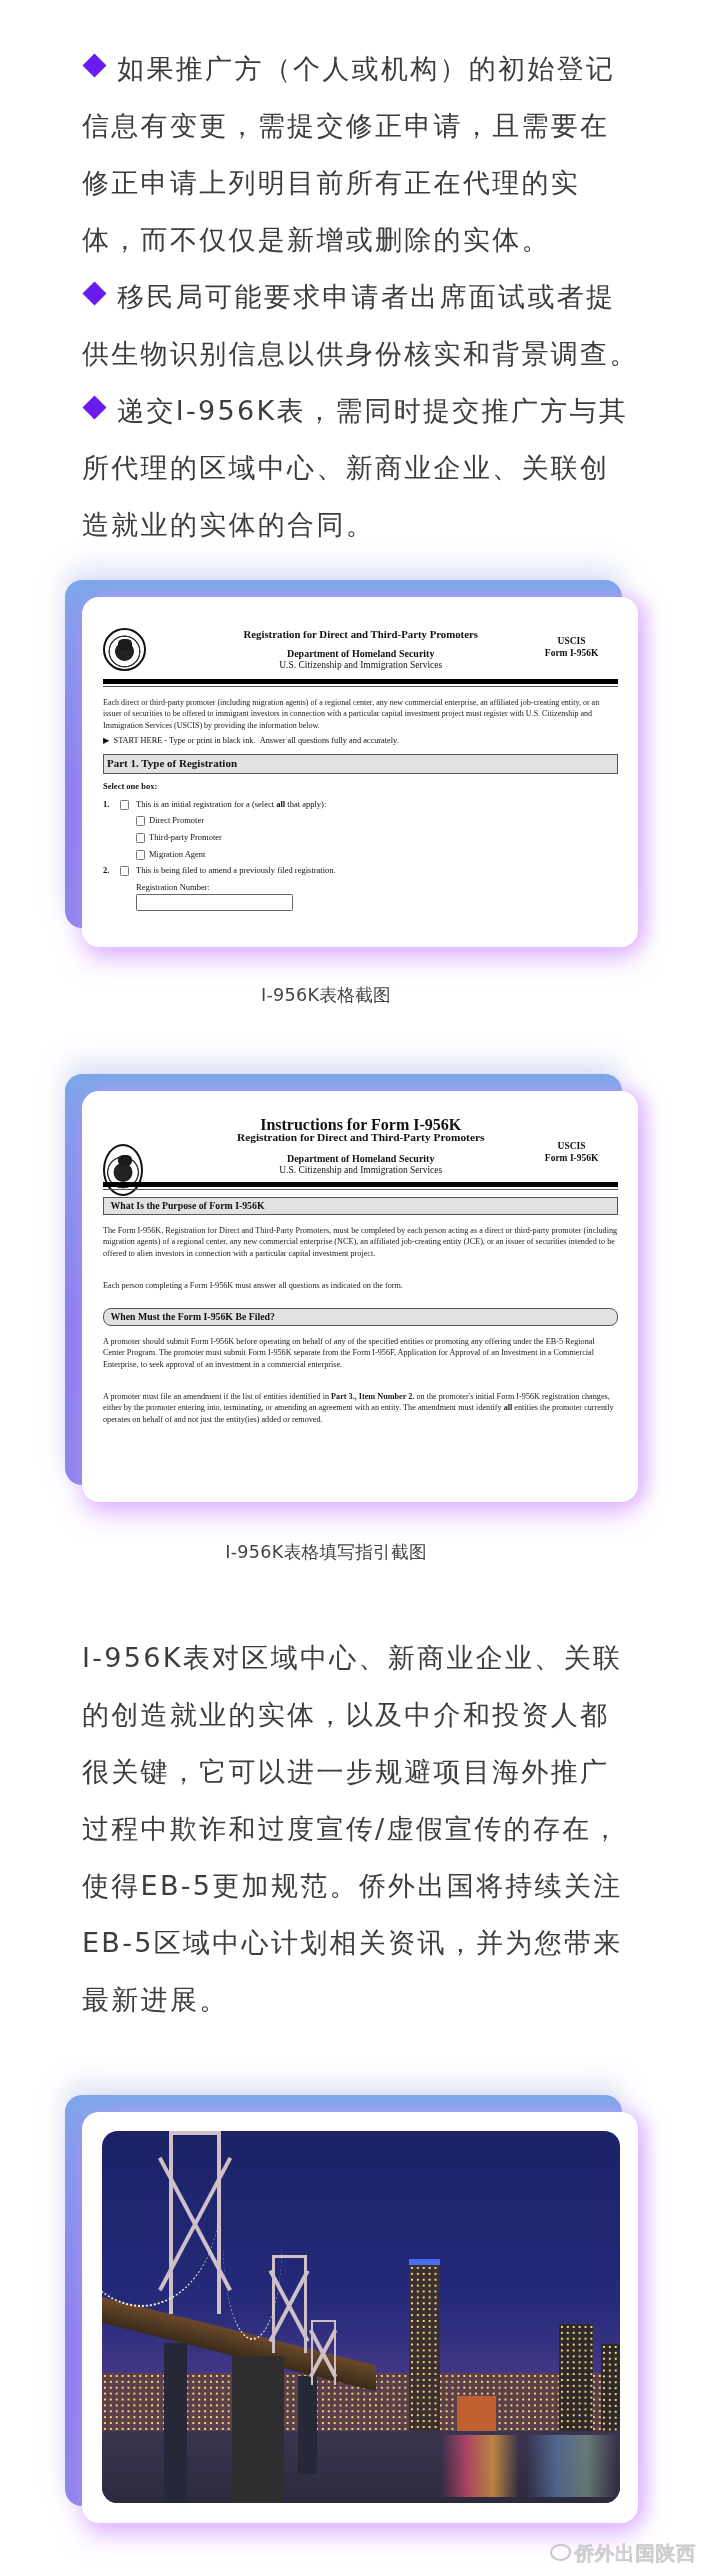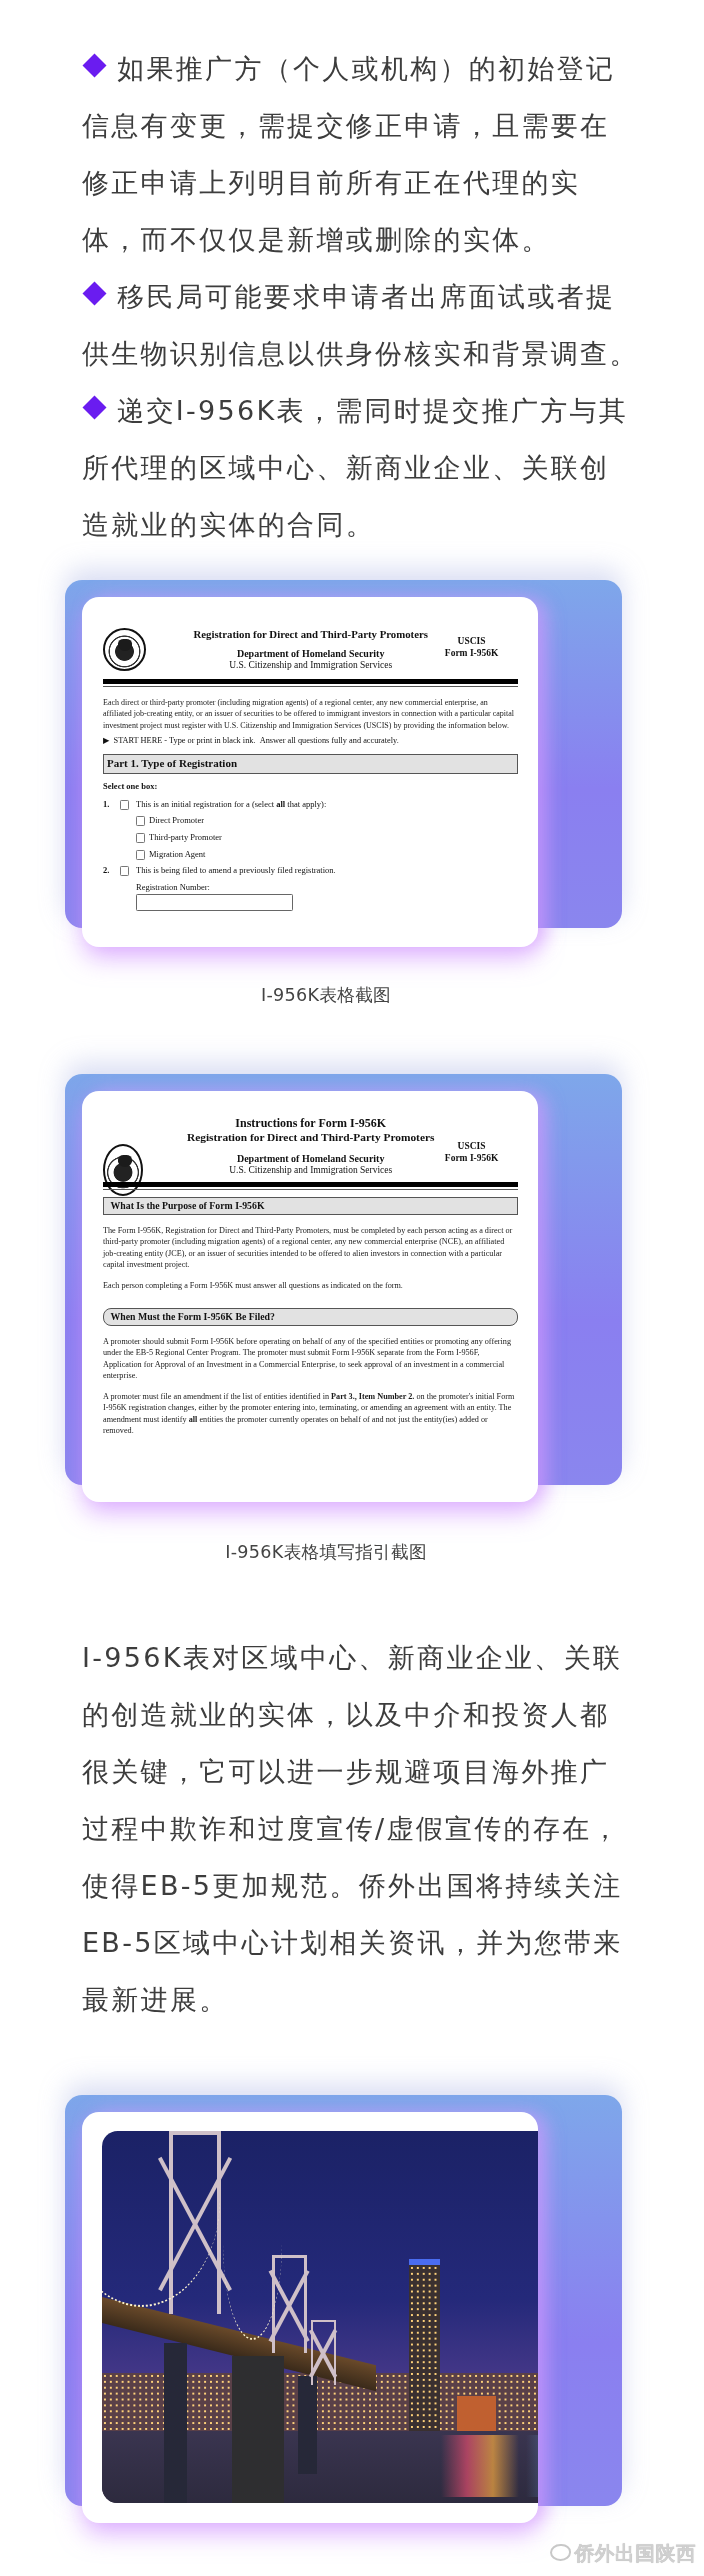--- a/index.html
+++ b/index.html
@@ -7,21 +7,21 @@
   body { position: relative; font-family: "DejaVu Sans", "Liberation Sans", sans-serif; color: #3f3f3f; }
 
   .para { position: absolute; left: 82px; width: 541px; font-size: 27px; line-height: 57px; letter-spacing: 2.3px; color: #3d3d3d; }
   .para .line { display: block; height: 57px; white-space: nowrap; }
   .diamond { display: inline-block; width: 17px; height: 17px; background: #6a1cf0; transform: rotate(45deg); margin: 0 14.3px 0 3.9px; position: relative; top: -3.9px; }
 
   .caption { position: absolute; left: 0; width: 652px; text-align: center; font-size: 17.6px; color: #444; letter-spacing: 0.3px; }
 
   .card-wrap { position: absolute; left: 0; width: 704px; }
   .card-back { position: absolute; left: 65px; width: 557px; border-radius: 17px; background: linear-gradient(180deg, #7ea7ea 0%, #8a7ff0 60%, #8a86ee 100%); box-shadow: 0 -10.4px 26px rgba(150,160,220,0.35); }
-  .card-front { position: absolute; left: 82px; width: 456px; border-radius: 17px; background: #ffffff; box-shadow: 0 11.7px 25px rgba(205,140,255,0.55), 9px 0 17px rgba(215,160,255,0.55); overflow: hidden; }
+  .card-front { position: absolute; left: 82px; width: 556px; border-radius: 17px; background: #ffffff; box-shadow: 0 11.7px 25px rgba(205,140,255,0.55), 9px 0 17px rgba(215,160,255,0.55); overflow: hidden; }
 
   
   .form { position: absolute; left: 21px; right: 19.6px; font-family: "Liberation Serif", "DejaVu Serif", serif; color: #111; }
   .seal { position: absolute; width: 43px; height: 43px; border-radius: 50%; border: 2px solid #111; background: radial-gradient(circle at 50% 55%, #222 0 9px, #fff 9.8px 14.3px, #333 15px 15.7px, #fff 16.3px); }
   .seal::after { content: ""; position: absolute; left: 13px; top: 9px; width: 14.3px; height: 11.7px; background: #1b1b1b; border-radius: 40% 40% 50% 50%; }
   .f-title { position: absolute; left: 0; right: 0; text-align: center; font-weight: bold; font-size: 10.8px; }
   .f-dept { position: absolute; left: 0; right: 0; text-align: center; font-weight: bold; font-size: 10px; }
   .f-svc { position: absolute; left: 0; right: 0; text-align: center; font-size: 9.5px; }
   .f-uscis { position: absolute; right: 14.3px; width: 65px; text-align: center; font-weight: bold; font-size: 9.5px; line-height: 12.4px; }
   .rule-thick { position: absolute; left: 0; right: 0; height: 5.2px; background: #000; }
@@ -105,21 +105,21 @@
     </div>
   </div>
 </div>
 <div class="caption" style="top:983px;">I-956K表格截图</div>
 
 <div class="card-wrap" style="top:0;">
   <div class="card-back" style="top:1074px; height:411px;"></div>
   <div class="card-front" style="top:1091px; height:411px;">
     <div class="form" style="top:0; bottom:0;">
       <div class="seal" style="left:0; top:53px; width:40px; height:52px; border-radius:50%;"></div>
-      <div class="f-title" style="top:25px; font-size:12px;">Instructions for Form I-956K</div>
+      <div class="f-title" style="top:25px; font-size:16px;">Instructions for Form I-956K</div>
       <div class="f-title" style="top:40px; font-size:11.4px;">Registration for Direct and Third-Party Promoters</div>
       <div class="f-dept" style="top:62px;">Department of Homeland Security</div>
       <div class="f-svc" style="top:74px;">U.S. Citizenship and Immigration Services</div>
       <div class="f-uscis" style="top:49px;">
         <div>USCIS</div>
         <div>Form I-956K</div>
       </div>
       <div class="rule-thick" style="top:91px;"></div>
       <div class="rule-thin" style="top:98px;"></div>
       <div class="f-bar sm" style="top:106px;">What Is the Purpose of Form I-956K</div>

